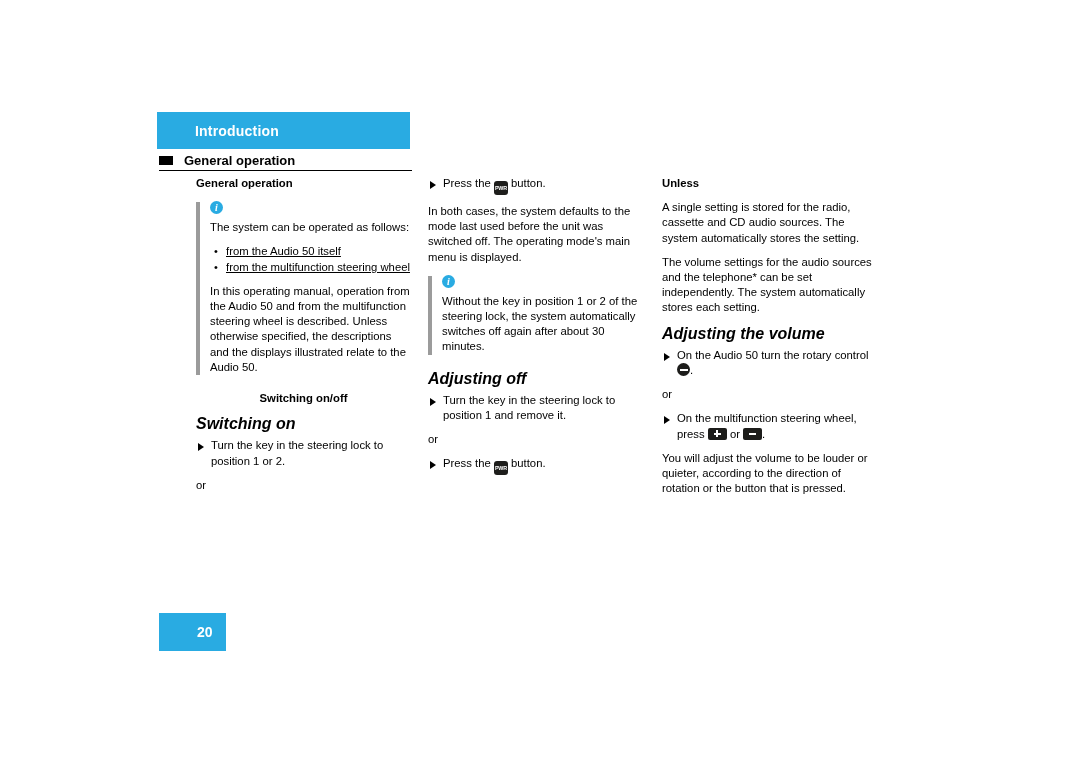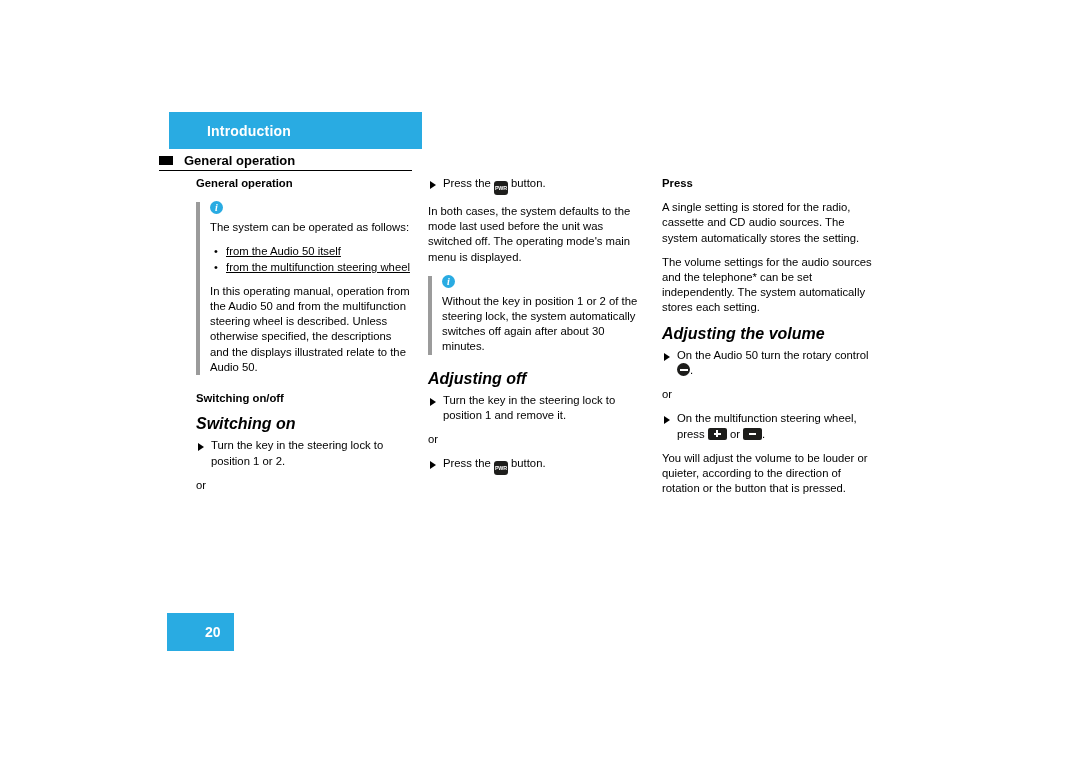--- a/index.html
+++ b/index.html
@@ -17,21 +17,21 @@
   }
   .page {
     position: absolute;
     left: 0; top: 0;
     width: 1080px;
     height: 763px;
   }
   
   .header-bar {
     position: absolute;
-    left: 169px;
+    left: 157px;
     top: 112px;
     width: 253px;
     height: 37px;
     background: #29ABE2;
     display: flex;
     align-items: center;
   }
   .header-bar .title {
     color: #ffffff;
     font-size: 14px;
@@ -79,21 +79,21 @@
   }
   .col1 { left: 196px; }
   .col2 { left: 428px; }
   .col3 { left: 662px; }
 
   .subhead {
     font-size: 11.3px;
     font-weight: bold;
     margin: 0 0 9px 0;
   }
-  .subhead.spaced-top { margin-top: 14px; }
+  .subhead.spaced-top { margin-top: 14px; text-align: center; }
   .italichead {
     font-size: 16px;
     font-weight: bold;
     font-style: italic;
     margin: 10px 0 7px 0;
   }
   p.body {
     margin: 0 0 9px 0;
   }
   p.tight { margin-bottom: 16px; }
@@ -231,21 +231,21 @@
     left: 6px;
     top: 5px;
     width: 7px;
     height: 2px;
     background: #ffffff;
   }
 
   
   .page-num {
     position: absolute;
-    left: 167px;
+    left: 159px;
     top: 613px;
     width: 67px;
     height: 38px;
     background: #29ABE2;
     display: flex;
     align-items: center;
   }
   .page-num .num {
     color: #ffffff;
     font-size: 14px;
@@ -308,21 +308,21 @@
     <p class="or-line">or</p>
 
     <div class="arrow-item">
       <span>Press the</span>
       <span class="key-pwr">PWR</span>
       <span>button.</span>
     </div>
   </div>
 
   <div class="col col3">
-    <div class="subhead">Press</div>
+    <div class="subhead">Unless</div>
     <p class="body">A single setting is stored for the radio, cassette and CD audio sources. The system automatically stores the setting.</p>
     <p class="body">The volume settings for the audio sources and the telephone* can be set independently. The system automatically stores each setting.</p>
 
     <div class="italichead">Adjusting the volume</div>
 
     <div class="arrow-item">
       <span>On the Audio 50 turn the rotary control</span>
       <span class="key-rot"></span><span>.</span>
     </div>
     <p class="or-line">or</p>

